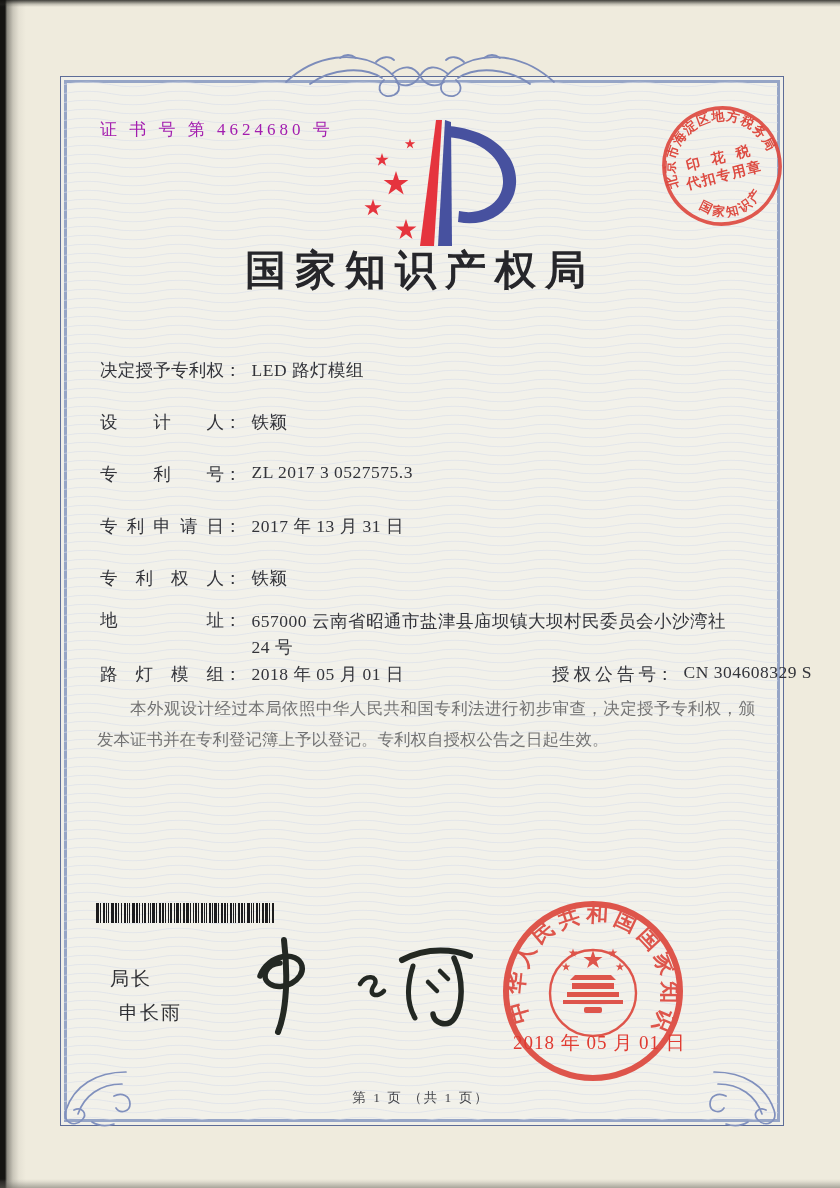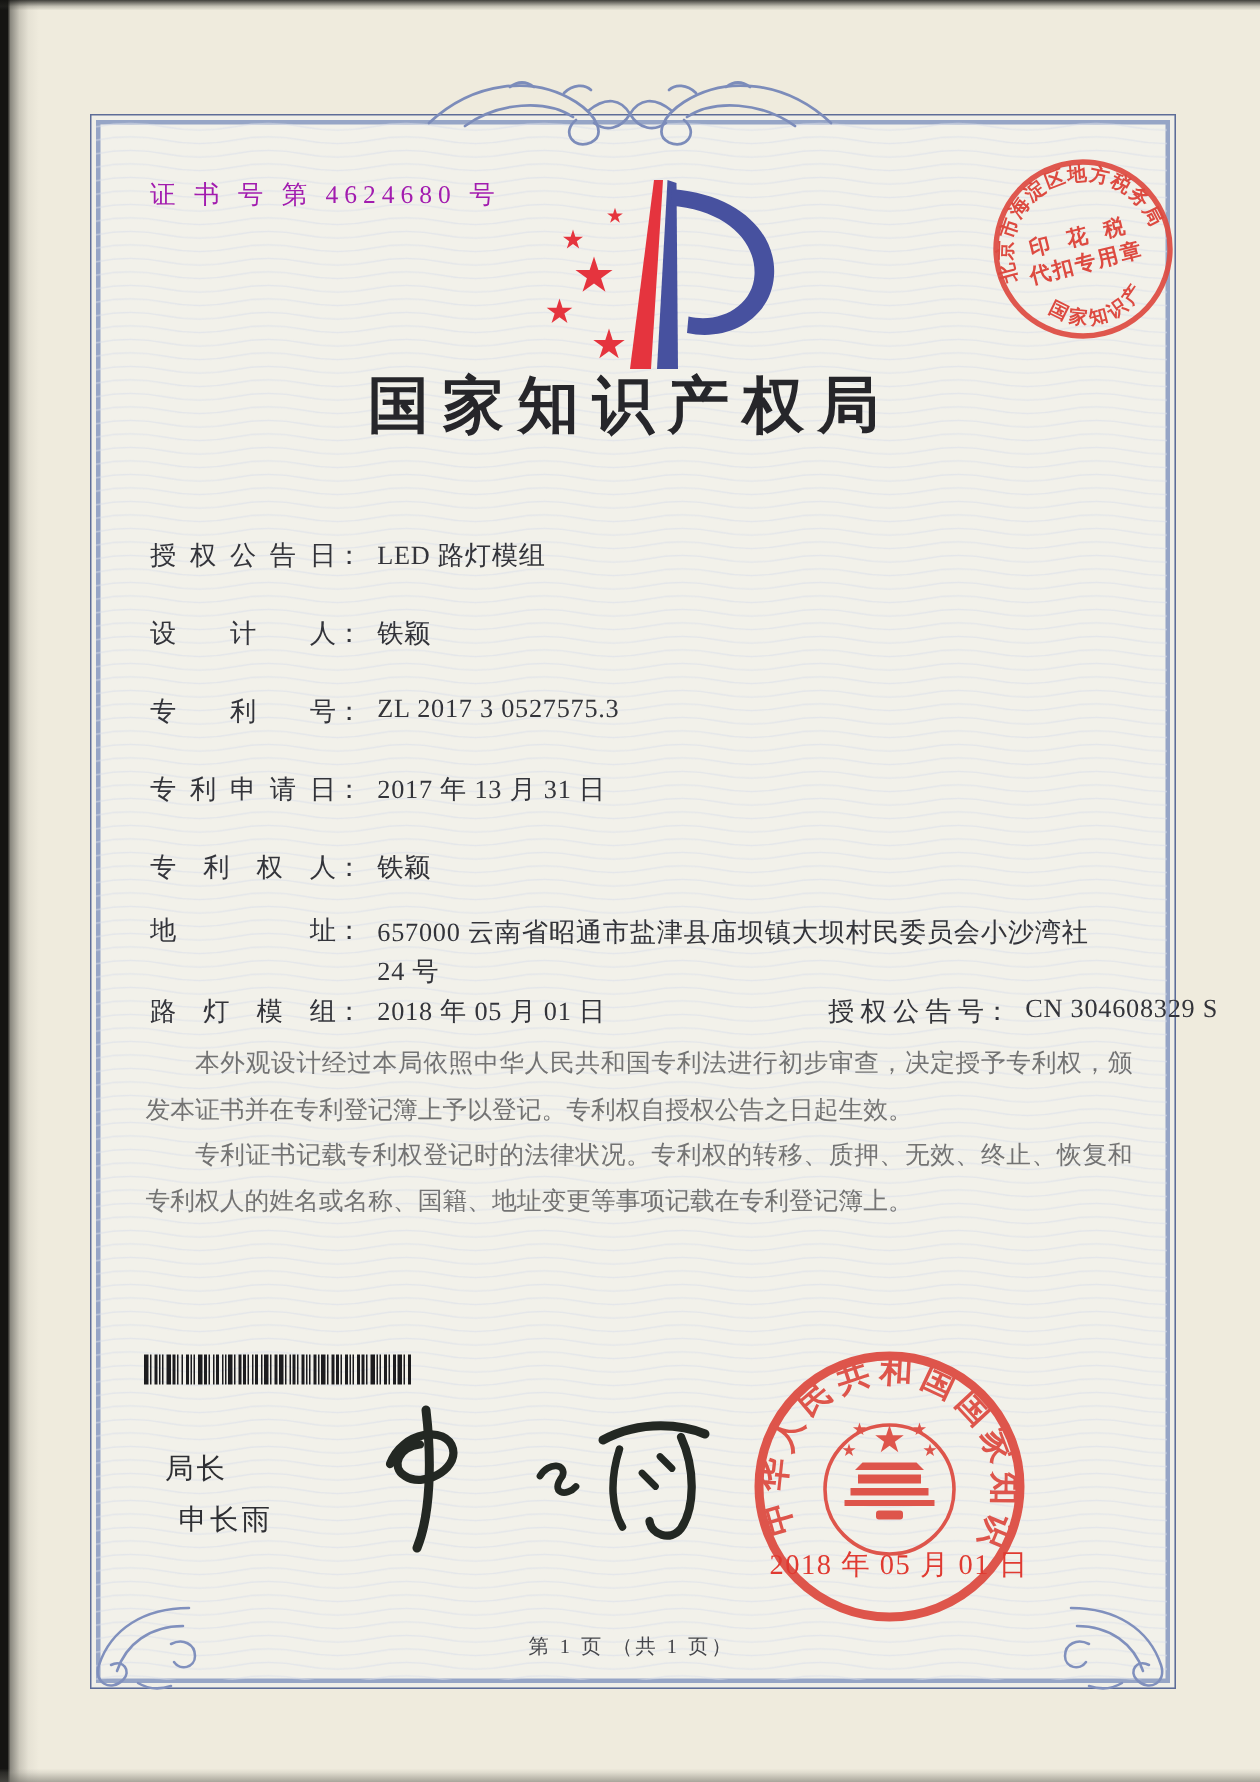--- a/index.html
+++ b/index.html
@@ -128,21 +128,21 @@
   </g>
   <path d="M118,8 L124,8 L116,134 L102,134 Z" fill="#e5343e"></path>
   <path d="M127,8 L133,10 L134,134 L120,134 Z" fill="#47519f"></path>
   <path d="M130,14 C178,18 200,46 198,72 C196,100 168,116 140,110 L141,99 C162,104 184,92 185,71 C186,48 165,28 129,25 Z" fill="#47519f"></path>
 </svg>
 
 <div class="title">国家知识产权局</div>
 
 <div class="fields">
   <div class="frow" style="top:6px">
-    <span class="flabel">授权公告日</span><span class="fcolon">：</span><span class="fvalue">LED 路灯模组</span>
+    <span class="flabel">决定授予专利权</span><span class="fcolon">：</span><span class="fvalue">LED 路灯模组</span>
   </div>
   <div class="frow" style="top:58px">
     <span class="flabel">设计人</span><span class="fcolon">：</span><span class="fvalue">铁颖</span>
   </div>
   <div class="frow" style="top:110px">
     <span class="flabel">专利号</span><span class="fcolon">：</span><span class="fvalue">ZL 2017 3 0527575.3</span>
   </div>
   <div class="frow" style="top:162px">
     <span class="flabel">专利申请日</span><span class="fcolon">：</span><span class="fvalue">2017 年 13 月 31 日</span>
   </div>
@@ -155,21 +155,20 @@
   <div class="frow" style="top:310px;width:660px">
     <span class="flabel">路灯模组</span><span class="fcolon">：</span><span class="fvalue">2018 年 05 月 01 日</span>
     <span class="grant-right">
       <span class="flabel">授权公告号</span><span class="fcolon">：</span><span class="fvalue">CN 304608329 S</span>
     </span>
   </div>
 </div>
 
 <div class="paras">
   <p>本外观设计经过本局依照中华人民共和国专利法进行初步审查，决定授予专利权，颁发本证书并在专利登记簿上予以登记。专利权自授权公告之日起生效。</p>
-  <p>专利证书记载专利权登记时的法律状况。专利权的转移、质押、无效、终止、恢复和专利权人的姓名或名称、国籍、地址变更等事项记载在专利登记簿上。</p>
 </div>
 
 <div class="barcode" id="barcode"><i style="width: 3px;"></i><s style="width: 1px;"></s><i style="width: 1px;"></i><s style="width: 2px;"></s><i style="width: 2px;"></i><s style="width: 1px;"></s><i style="width: 1px;"></i><s style="width: 1px;"></s><i style="width: 1px;"></i><s style="width: 2px;"></s><i style="width: 3px;"></i><s style="width: 1px;"></s><i style="width: 2px;"></i><s style="width: 1px;"></s><i style="width: 1px;"></i><s style="width: 2px;"></s><i style="width: 1px;"></i><s style="width: 2px;"></s><i style="width: 2px;"></i><s style="width: 1px;"></s><i style="width: 1px;"></i><s style="width: 1px;"></s><i style="width: 1px;"></i><s style="width: 2px;"></s><i style="width: 3px;"></i><s style="width: 1px;"></s><i style="width: 2px;"></i><s style="width: 1px;"></s><i style="width: 1px;"></i><s style="width: 2px;"></s><i style="width: 1px;"></i><s style="width: 1px;"></s><i style="width: 2px;"></i><s style="width: 2px;"></s><i style="width: 1px;"></i><s style="width: 1px;"></s><i style="width: 1px;"></i><s style="width: 1px;"></s><i style="width: 3px;"></i><s style="width: 1px;"></s><i style="width: 1px;"></i><s style="width: 2px;"></s><i style="width: 2px;"></i><s style="width: 1px;"></s><i style="width: 2px;"></i><s style="width: 1px;"></s><i style="width: 1px;"></i><s style="width: 2px;"></s><i style="width: 1px;"></i><s style="width: 1px;"></s><i style="width: 2px;"></i><s style="width: 2px;"></s><i style="width: 1px;"></i><s style="width: 1px;"></s><i style="width: 3px;"></i><s style="width: 1px;"></s><i style="width: 1px;"></i><s style="width: 2px;"></s><i style="width: 2px;"></i><s style="width: 1px;"></s><i style="width: 3px;"></i><s style="width: 1px;"></s><i style="width: 1px;"></i><s style="width: 2px;"></s><i style="width: 1px;"></i><s style="width: 1px;"></s><i style="width: 2px;"></i><s style="width: 1px;"></s><i style="width: 1px;"></i><s style="width: 2px;"></s><i style="width: 2px;"></i><s style="width: 1px;"></s><i style="width: 1px;"></i><s style="width: 1px;"></s><i style="width: 1px;"></i><s style="width: 2px;"></s><i style="width: 2px;"></i><s style="width: 1px;"></s><i style="width: 1px;"></i><s style="width: 1px;"></s><i style="width: 3px;"></i><s style="width: 1px;"></s><i style="width: 1px;"></i><s style="width: 2px;"></s><i style="width: 2px;"></i><s style="width: 1px;"></s><i style="width: 2px;"></i><s style="width: 1px;"></s><i style="width: 1px;"></i><s style="width: 2px;"></s><i style="width: 2px;"></i><s style="width: 1px;"></s><i style="width: 1px;"></i><s style="width: 1px;"></s><i style="width: 1px;"></i><s style="width: 2px;"></s><i style="width: 2px;"></i><s style="width: 1px;"></s><i style="width: 2px;"></i><s style="width: 1px;"></s><i style="width: 1px;"></i><s style="width: 2px;"></s><i style="width: 3px;"></i><s style="width: 1px;"></s><i style="width: 1px;"></i><s style="width: 1px;"></s><i style="width: 1px;"></i><s style="width: 2px;"></s><i style="width: 2px;"></i><s style="width: 1px;"></s><i style="width: 1px;"></i><s style="width: 2px;"></s><i style="width: 2px;"></i><s style="width: 1px;"></s><i style="width: 3px;"></i><s style="width: 1px;"></s><i style="width: 1px;"></i><s style="width: 2px;"></s><i style="width: 2px;"></i><s style="width: 1px;"></s></div>
 
 <div class="director">局长</div>
 <div class="director-name">申长雨</div>
 
 <svg class="autograph" width="270" height="115" viewBox="0 0 270 115">
   <g fill="none" stroke="#232823" stroke-linecap="round" stroke-linejoin="round">
     <path d="M28,50 C36,28 66,24 70,40 C73,54 50,66 38,58 C28,52 34,38 48,37" stroke-width="5.5"></path>

